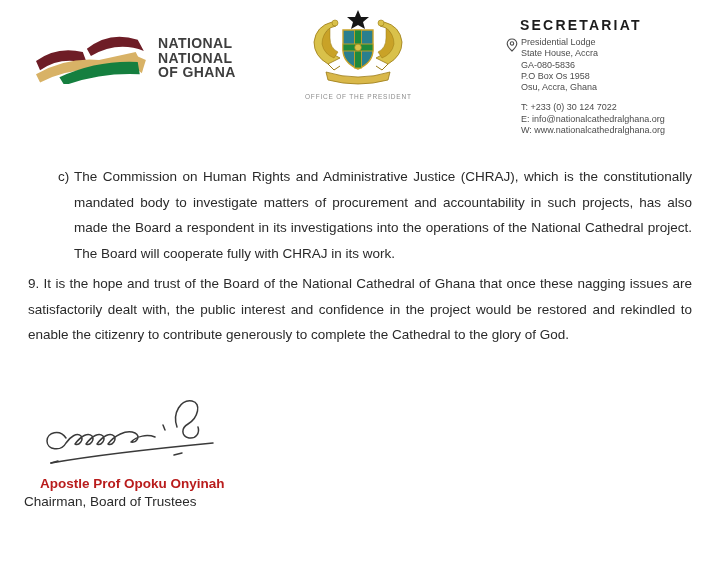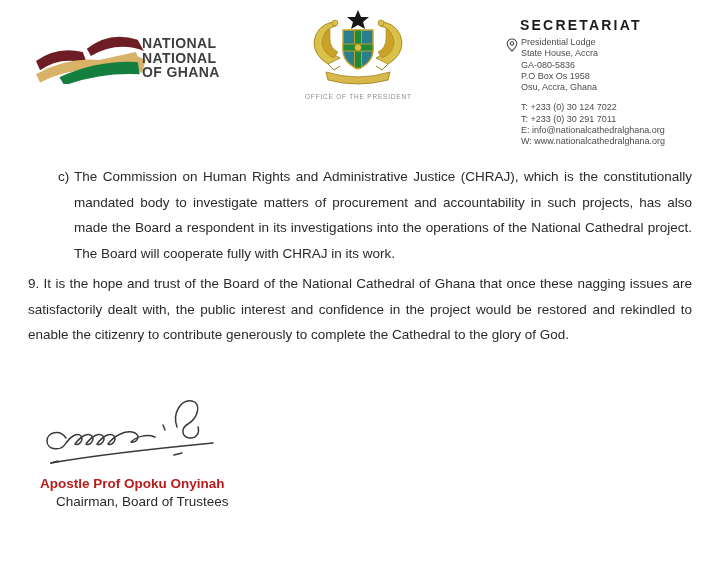--- a/index.html
+++ b/index.html
@@ -11,21 +11,21 @@
     height: 565px;
     background: #ffffff;
     margin: 0 auto;
     overflow: hidden;
     color: #2a2a2a;
   }
 
   
   .logo-svg { position: absolute; left: 36px; top: 32px; width: 118px; height: 52px; }
   .org-name {
-    position: absolute; left: 142px; top: 36px;
+    position: absolute; left: 158px; top: 36px;
     font-weight: bold; font-size: 14px; line-height: 14.5px;
     letter-spacing: 0.4px; color: #3e3e3e;
   }
   .arms-wrap { position: absolute; left: 305px; top: 8px; width: 105px; text-align: center; }
   .arms-svg { width: 100px; height: 80px; }
   .arms-caption {
     margin-top: 1px; font-size: 6.5px; letter-spacing: 0.8px;
     color: #8d8d8d; white-space: nowrap;
   }
   .secretariat { position: absolute; left: 506px; top: 17px; width: 205px; font-size: 9px; color: #4c4c4c; }
@@ -51,21 +51,21 @@
     text-align: justify; font-size: 13.5px; line-height: 25.5px; color: #2a2a2a;
   }
 
   
   .signature-svg { position: absolute; left: 36px; top: 396px; width: 190px; height: 75px; }
   .sig-name {
     position: absolute; left: 40px; top: 476px;
     font-weight: bold; font-size: 13.5px; color: #b91c1c;
   }
   .sig-title {
-    position: absolute; left: 56px; top: 494px;
+    position: absolute; left: 24px; top: 494px;
     font-size: 13.5px; color: #2a2a2a;
   }
 </style>
 </head>
 <body>
 
 <div class="page">
 
   <svg class="logo-svg" viewBox="0 0 116 50" aria-hidden="true">
 
@@ -121,21 +121,20 @@
       <div class="sec-address">
         <div>Presidential Lodge</div>
         <div>State House, Accra</div>
         <div>GA-080-5836</div>
         <div>P.O Box Os 1958</div>
         <div>Osu, Accra, Ghana</div>
       </div>
     </div>
     <div class="sec-contacts">
       <div>T: +233 (0) 30 124 7022</div>
-      <div>T: +233 (0) 30 291 7011</div>
       <div>E: info@nationalcathedralghana.org</div>
       <div>W: www.nationalcathedralghana.org</div>
     </div>
   </div>
 
   <div class="para-c">
     <span class="marker">c)</span>
     <div class="ctext">The Commission on Human Rights and Administrative Justice (CHRAJ), which is the constitutionally mandated body to investigate matters of procurement and accountability in such projects, has also made the Board a respondent in its investigations into the operations of the National Cathedral project. The Board will cooperate fully with CHRAJ in its work.</div>
   </div>
 

